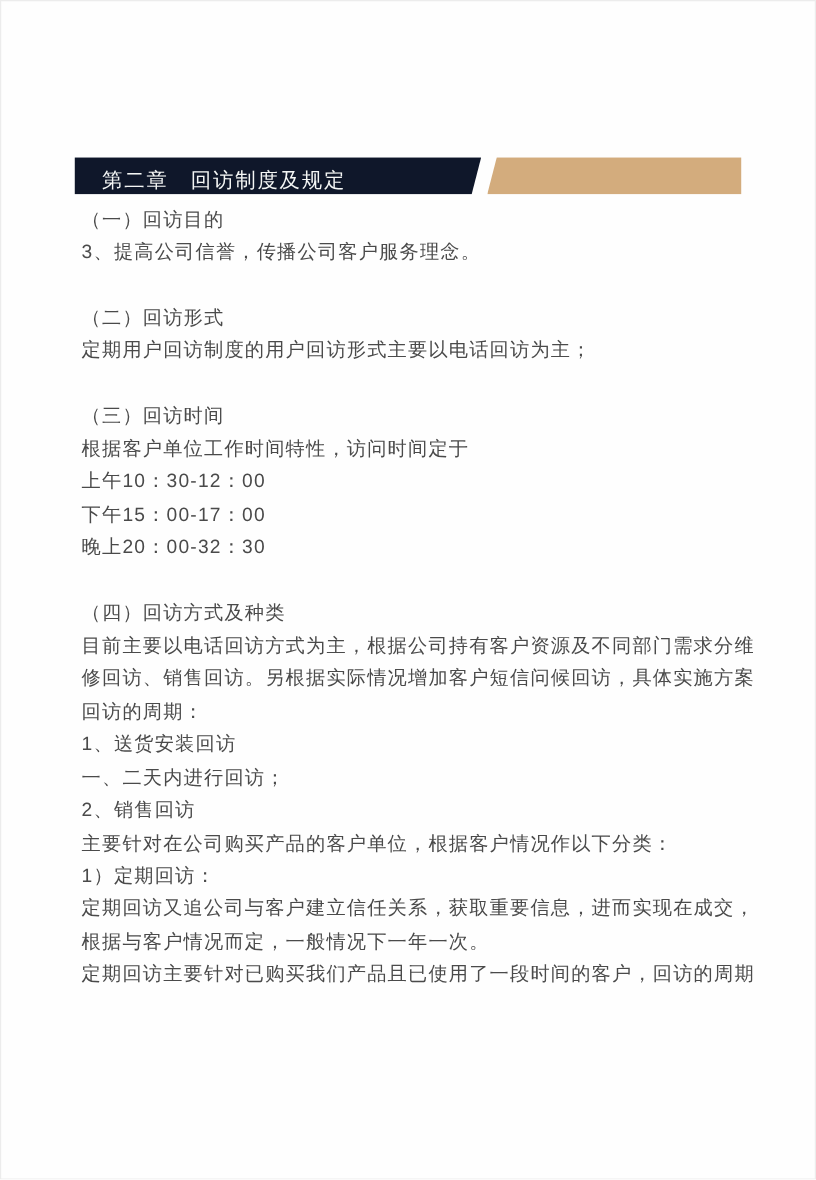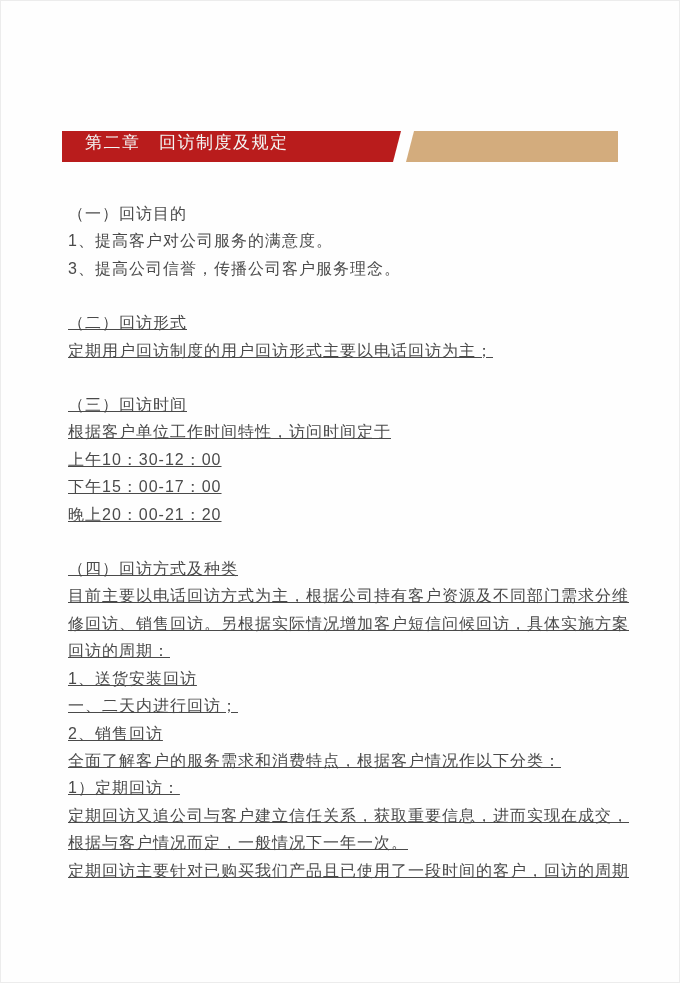--- a/index.html
+++ b/index.html
@@ -23,24 +23,24 @@
     top: 131px;
     width: 556px;
     height: 31px;
   }
   .banner-teal {
     position: absolute;
     left: 0;
     top: 0;
     width: 339px;
     height: 31px;
-    background: #b91c1c;
+    background: #0f172a;
     clip-path: polygon(0 0, 100% 0, calc(100% - 8px) 100%, 0 100%);
     display: flex;
-    align-items: flex-start;
+    align-items: flex-end;
   }
   .banner-title {
     color: #f4f6f5;
     font-size: 17px;
     letter-spacing: 1.5px;
     padding-left: 23px;
     white-space: nowrap;
   }
   .banner-tan {
     position: absolute;
@@ -48,67 +48,66 @@
     top: 0;
     width: 212px;
     height: 31px;
     background: #d3ac7d;
     clip-path: polygon(8px 0, 100% 0, 100% 100%, 0 100%);
   }
   
   .content {
     position: absolute;
     left: 68px;
-    top: 200px;
+    top: 170px;
     width: 548px;
     color: #4a4a4a;
   }
-  .section + .section { margin-top: 27px; text-decoration: underline; }
+  .section + .section { margin-top: 27px; }
   .heading, .line {
     font-size: 16px;
     line-height: 27.4px;
     letter-spacing: 1px;
     white-space: nowrap;
   }
 </style>
 </head>
 <body>
 
 <div class="page">
   <div class="banner">
     <div class="banner-teal">
       <span class="banner-title">第二章　回访制度及规定</span>
     </div>
     <div class="banner-tan"></div>
   </div>
   <div class="content">
       <div class="section">
         <div class="heading">（一）回访目的</div>
-        <div class="line">1、提高客户对公司服务的满意度。</div>
         <div class="line">3、提高公司信誉，传播公司客户服务理念。</div>
       </div>
       <div class="section">
         <div class="heading">（二）回访形式</div>
         <div class="line">定期用户回访制度的用户回访形式主要以电话回访为主；</div>
       </div>
       <div class="section">
         <div class="heading">（三）回访时间</div>
         <div class="line">根据客户单位工作时间特性，访问时间定于</div>
         <div class="line">上午10：30-12：00</div>
         <div class="line">下午15：00-17：00</div>
-        <div class="line">晚上20：00-21：20</div>
+        <div class="line">晚上20：00-32：30</div>
       </div>
       <div class="section">
         <div class="heading">（四）回访方式及种类</div>
         <div class="line">目前主要以电话回访方式为主，根据公司持有客户资源及不同部门需求分维</div>
         <div class="line">修回访、销售回访。另根据实际情况增加客户短信问候回访，具体实施方案</div>
         <div class="line">回访的周期：</div>
         <div class="line">1、送货安装回访</div>
         <div class="line">一、二天内进行回访；</div>
         <div class="line">2、销售回访</div>
-        <div class="line">全面了解客户的服务需求和消费特点，根据客户情况作以下分类：</div>
+        <div class="line">主要针对在公司购买产品的客户单位，根据客户情况作以下分类：</div>
         <div class="line">1）定期回访：</div>
         <div class="line">定期回访又追公司与客户建立信任关系，获取重要信息，进而实现在成交，</div>
         <div class="line">根据与客户情况而定，一般情况下一年一次。</div>
         <div class="line">定期回访主要针对已购买我们产品且已使用了一段时间的客户，回访的周期</div>
       </div>
     </div>
 </div>
 
 </body></html>

